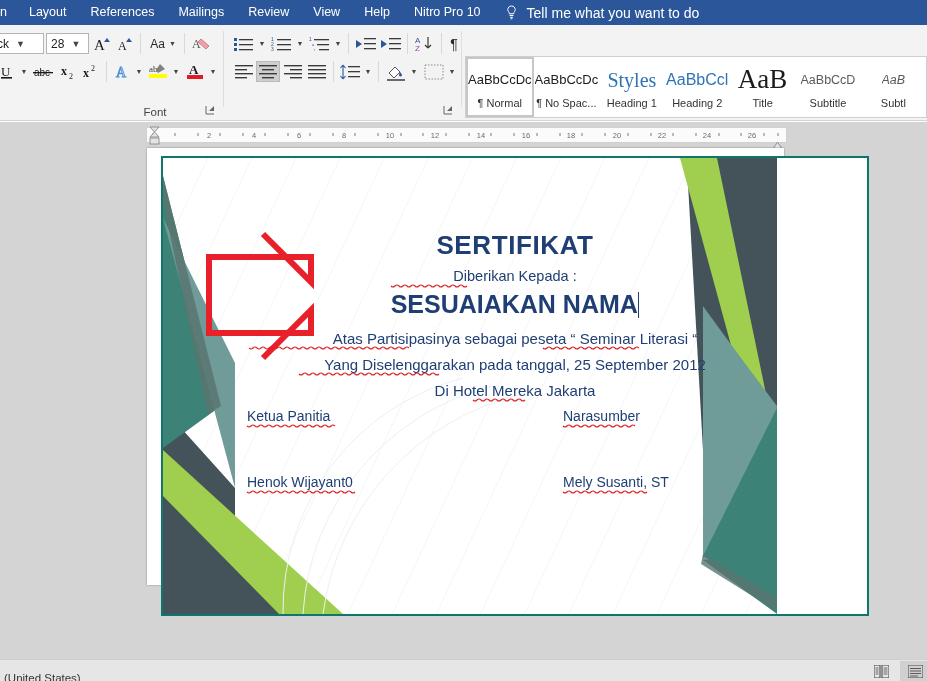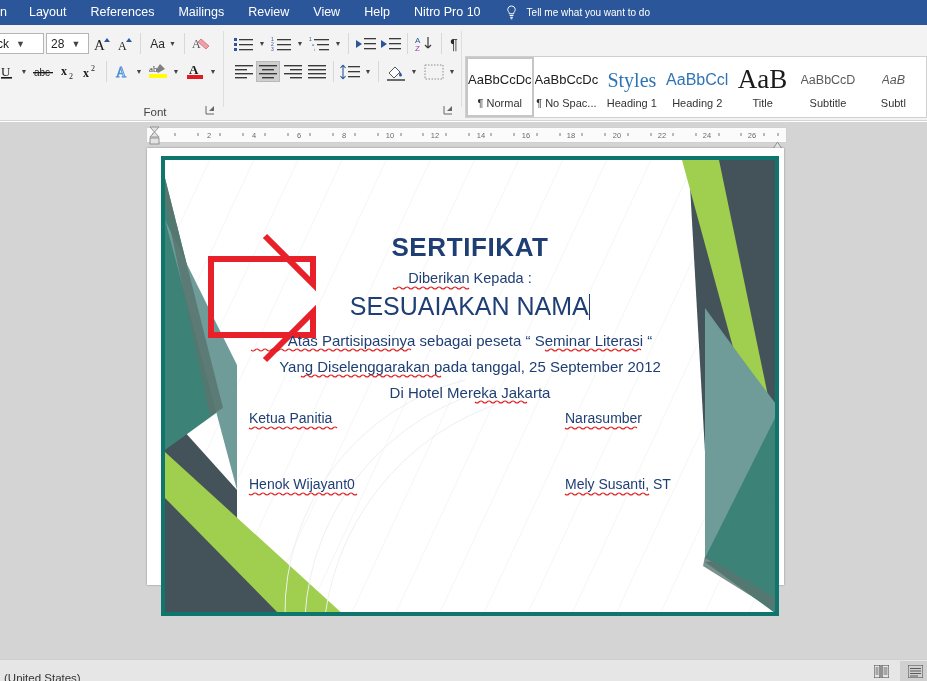--- a/index.html
+++ b/index.html
@@ -20,21 +20,21 @@
     color: #ffffff; font-size: 12.5px;
     white-space: nowrap;
   }
   .tabstrip .tab {
     padding: 0 12px; line-height: 25px; height: 25px;
     cursor: default;
   }
   .tabstrip .tab.clipped { padding-left: 0; padding-right: 10px; }
   .tellme {
     display: flex; align-items: center; gap: 9px;
-    padding-left: 12px; font-size: 10px;
+    padding-left: 12px; font-size: 14px;
   }
   .bulb { width: 13px; height: 15px; display: block; }
 
   
   .ribbon {
     position: absolute; left: 0; top: 25px; width: 927px; height: 96px;
     background: #f3f3f3;
     border-bottom: 1px solid #d4d4d4;
   }
   .group { position: absolute; top: 0; height: 96px; }
@@ -92,22 +92,22 @@
   .ruler-left-marker {
     position: absolute; left: 148px; top: 2px; width: 13px; height: 22px;
   }
   .ruler-right-marker { position: absolute; left: 771px; top: 14px; width: 13px; height: 9px; }
 
   .page {
     position: absolute; left: 147px; top: 26px; width: 637px; height: 437px;
     background: #ffffff; box-shadow: 0 0 2px rgba(0,0,0,.35);
   }
   .cert {
-    position: absolute; left: 14px; top: 8px; width: 618px; height: 460px;
-    border: 4px solid #0f766e; background: #ffffff; overflow: hidden;
+    position: absolute; left: 14px; top: 8px; width: 708px; height: 460px;
+    border: 2px solid #0f766e; background: #ffffff; overflow: hidden;
   }
   .cert svg { position: absolute; left: 0; top: 0; }
   .cert-text {
     position: absolute; left: 0; top: 0; width: 100%; height: 100%;
   }
   .ct { position: absolute; color: #1f3f74; white-space: nowrap; }
   .squig { background-repeat: repeat-x; background-position: bottom left; }
 
   
   .arrow-wrap { position: absolute; left: 0; top: 0; }
@@ -532,21 +532,21 @@
                      L146 152
                      L98 200" fill="none" stroke="#e8202a" stroke-width="6" stroke-linejoin="miter" stroke-linecap="butt" transform="translate(2,0)"></path>
           </svg>
         </div>
 
         <div class="cert-text">
           <div class="ct" style="left:0;top:72px;width:100%;text-align:center;font-size:26px;font-weight:bold;letter-spacing:.6px;">SERTIFIKAT</div>
 
           <div class="ct squig" style="left:0;top:110px;width:100%;text-align:center;font-size:14.5px;">Diberikan Kepada :</div>
 
-          <div class="ct" style="left:0;top:132px;width:100%;text-align:center;font-size:25px;font-weight:normal;">
+          <div class="ct" style="left:0;top:132px;width:100%;text-align:center;font-size:25px;font-weight:bold;">
             <span>SESUAIAKAN NAMA</span><span style="display:inline-block;width:1.5px;height:26px;background:#1f3f74;vertical-align:-5px;"></span>
           </div>
 
           <div class="ct" style="left:0;top:172px;width:100%;text-align:center;font-size:15px;">Atas Partisipasinya sebagai peseta “ Seminar Literasi “</div>
           <div class="ct" style="left:0;top:198px;width:100%;text-align:center;font-size:15px;">Yang Diselenggarakan pada tanggal, 25 September 2012</div>
           <div class="ct" style="left:0;top:224px;width:100%;text-align:center;font-size:15px;">Di Hotel Mereka Jakarta</div>
 
           <div class="ct" style="left:84px;top:250px;font-size:14px;">Ketua Panitia</div>
           <div class="ct" style="left:400px;top:250px;font-size:14px;">Narasumber</div>
 

